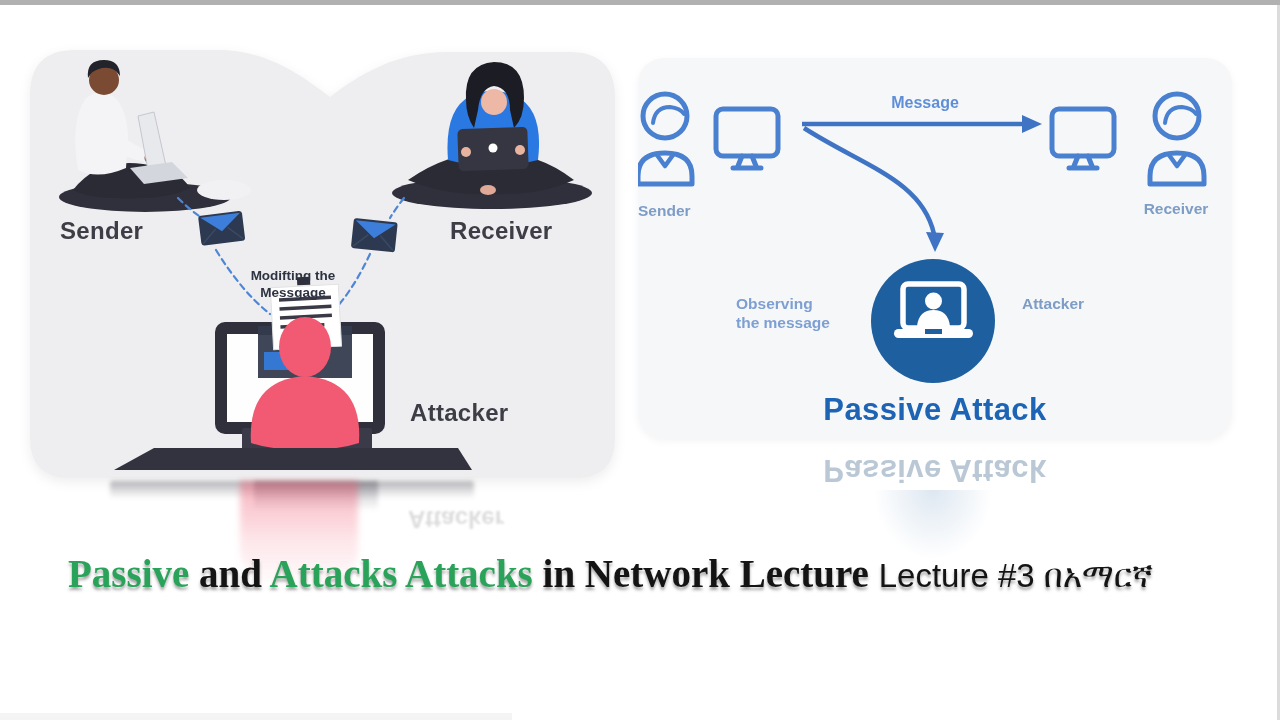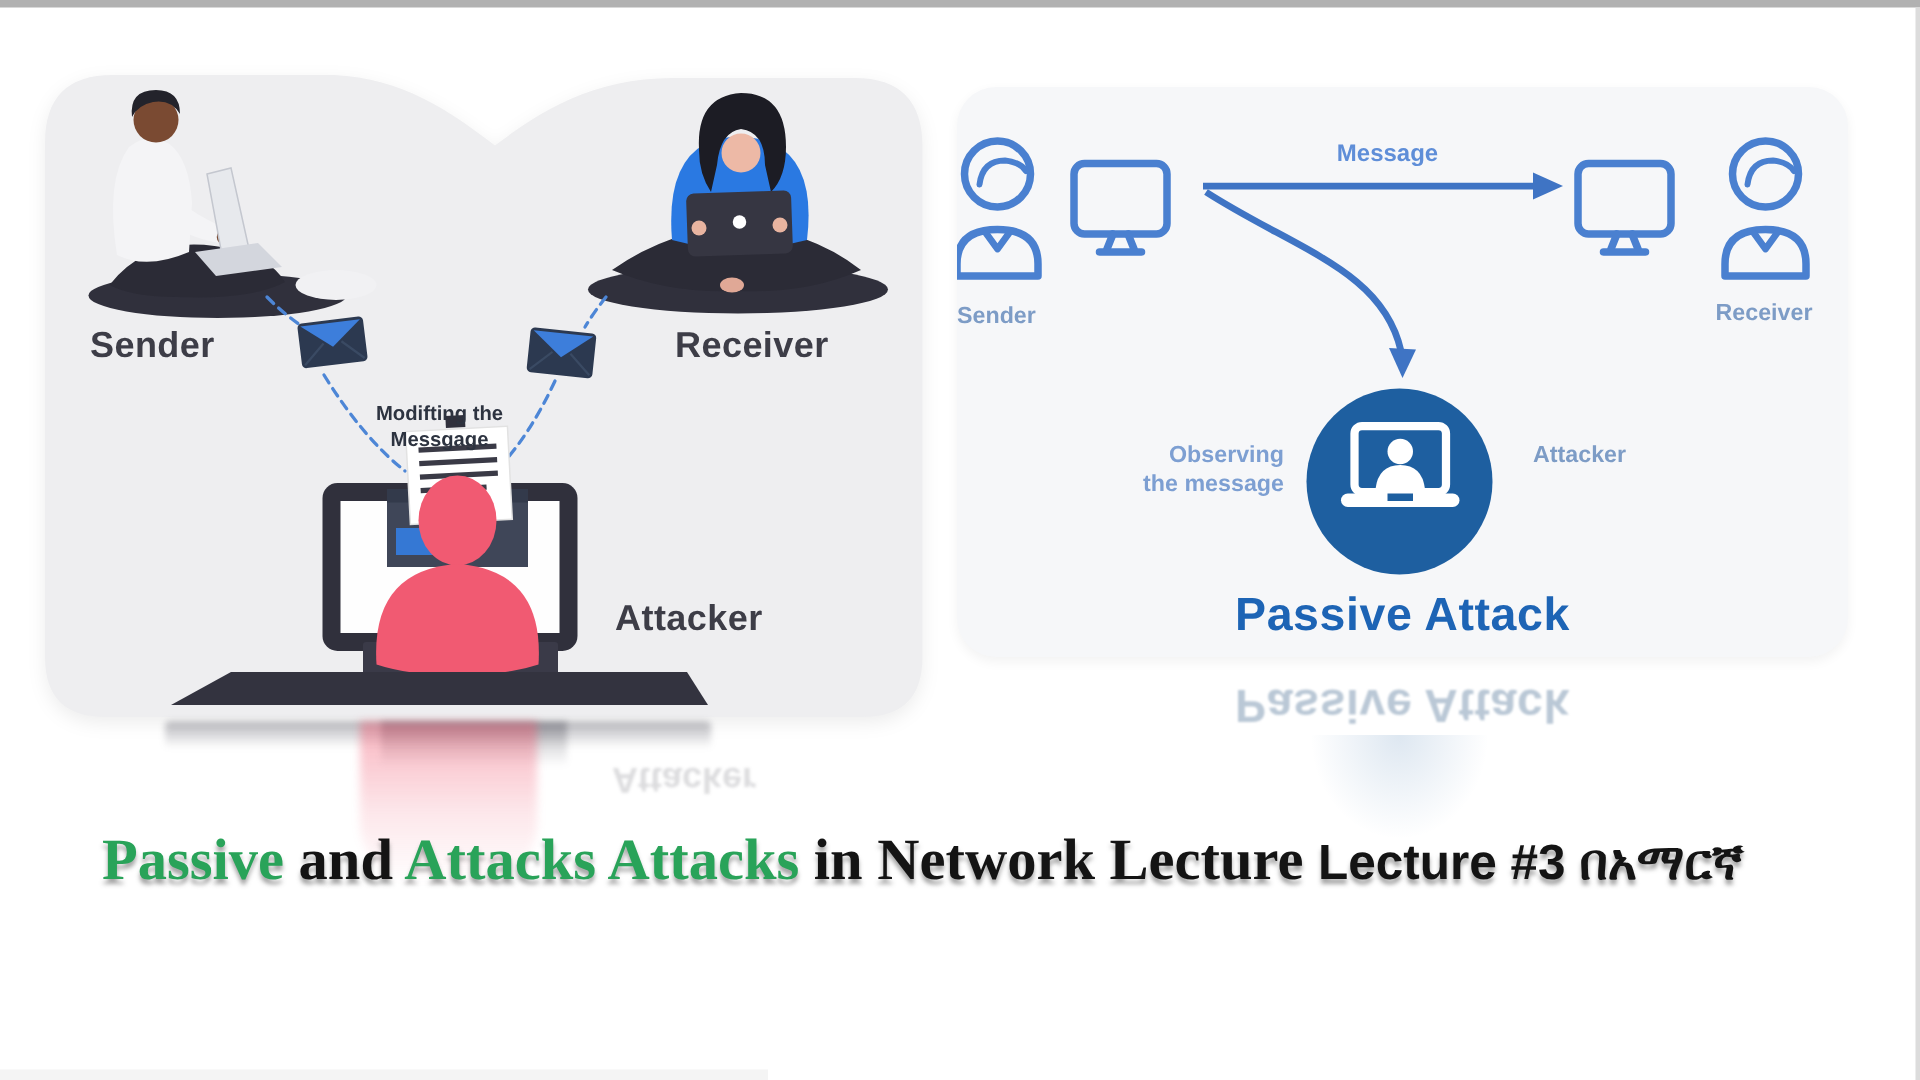--- a/index.html
+++ b/index.html
@@ -18,21 +18,21 @@
   .note{position:absolute;left:226px;top:251px;width:134px;text-align:center;
         font-size:13.5px;font-weight:bold;color:#2d3340;line-height:17px;margin-top:16px;}
 
   
   .panel-right{position:absolute;left:638px;top:58px;width:594px;height:380px;
                background:#f6f7f9;border-radius:26px;box-shadow:0 3px 8px rgba(0,0,0,.05);}
   .right-svg{position:absolute;left:0;top:0;width:594px;height:380px;}
   .lbl-blue{position:absolute;color:#7d9cc6;font-size:15.5px;font-weight:600;}
   .lbl-message{position:absolute;left:227px;top:36px;width:120px;text-align:center;
                color:#5f8ed8;font-size:16px;font-weight:600;}
-  .lbl-observing{position:absolute;left:98px;top:236px;width:120px;text-align:right;
+  .lbl-observing{position:absolute;left:98px;top:236px;width:120px;text-align:left;
                  color:#7d9fd2;font-size:15.5px;font-weight:600;line-height:19px;}
   .caption{position:absolute;left:0;right:0;top:334px;text-align:center;
            font-size:31px;font-weight:bold;color:#1d64b5;letter-spacing:.4px;}
 
   
   .refl-keyboard{position:absolute;left:110px;top:481px;width:364px;height:18px;
                  background:linear-gradient(rgba(80,80,92,.4),rgba(80,80,92,0));
                  filter:blur(2px);border-radius:3px;}
   .refl-console{position:absolute;left:254px;top:481px;width:124px;height:30px;
                 background:linear-gradient(rgba(60,60,72,.35),rgba(60,60,72,0));filter:blur(2px);}
@@ -46,21 +46,21 @@
                 transform:scaleY(-1);filter:blur(.6px);letter-spacing:.4px;}
   .refl-circle{position:absolute;left:873px;top:490px;width:120px;height:70px;
                background:radial-gradient(ellipse at 50% 0%,rgba(30,95,160,.15),rgba(30,95,160,0) 70%);}
 
   
   .title{position:absolute;left:68px;top:551px;white-space:nowrap;
          font-family:"Liberation Serif",serif;font-weight:bold;font-size:39px;color:#141414;
          text-shadow:0 3px 3px rgba(80,80,80,.5);}
   .title .green{color:#29a359;margin-top:47px;}
   .title .lecture{font-family:"Liberation Sans","DejaVu Sans",sans-serif;
-                  font-size:33px;font-weight:700;margin-top:48px;}
+                  font-size:33px;font-weight:400;margin-top:48px;}
 </style>
 </head>
 <body>
 
 <div class="stage">
   <div class="top-bar"></div>
   <div class="right-edge"></div>
   <div class="bottom-strip"></div>
 
   <svg class="left-svg" viewBox="0 0 610 445">

